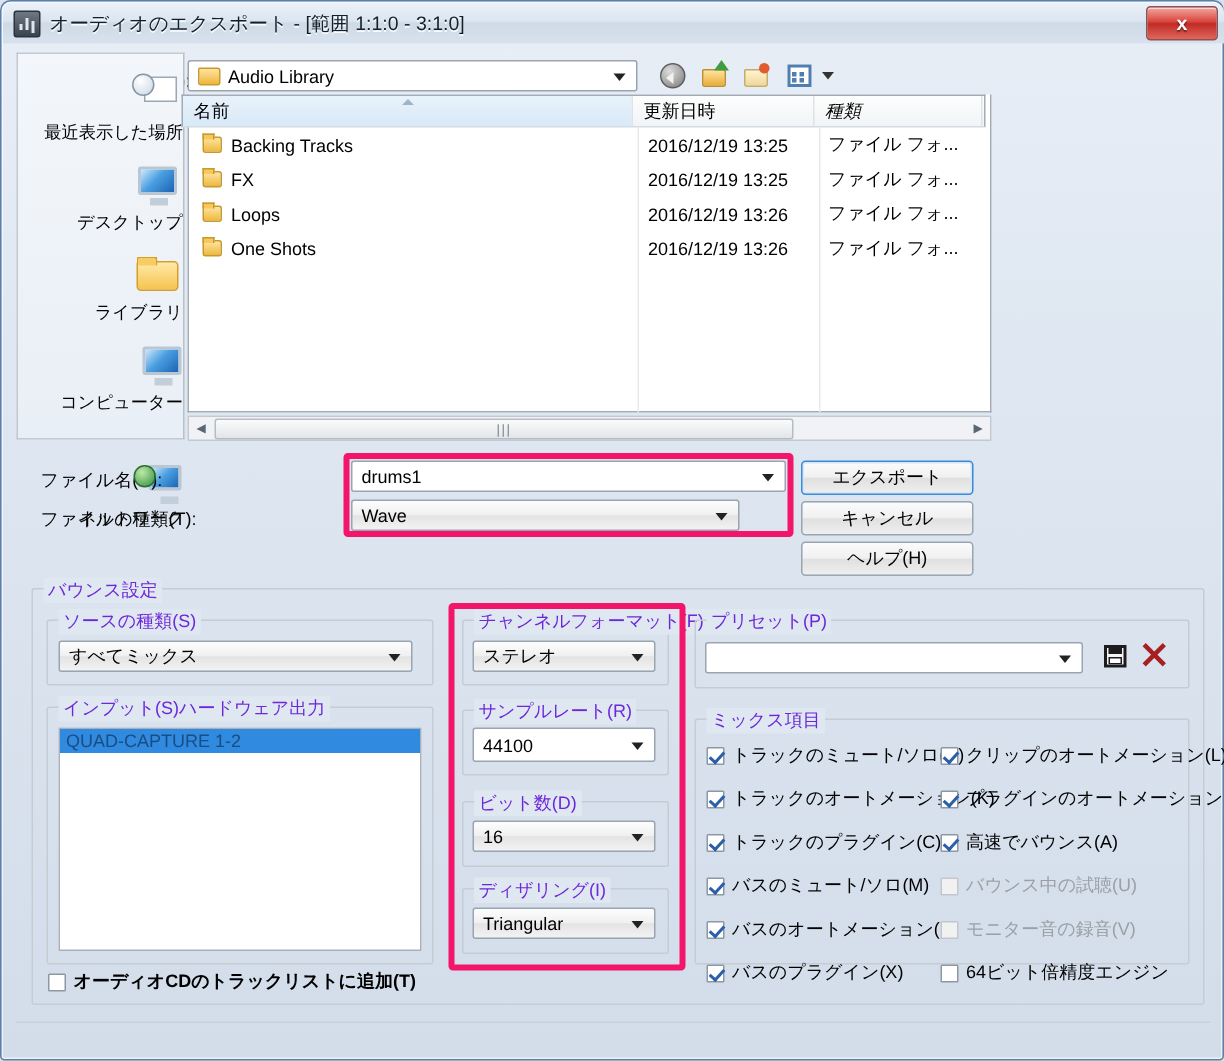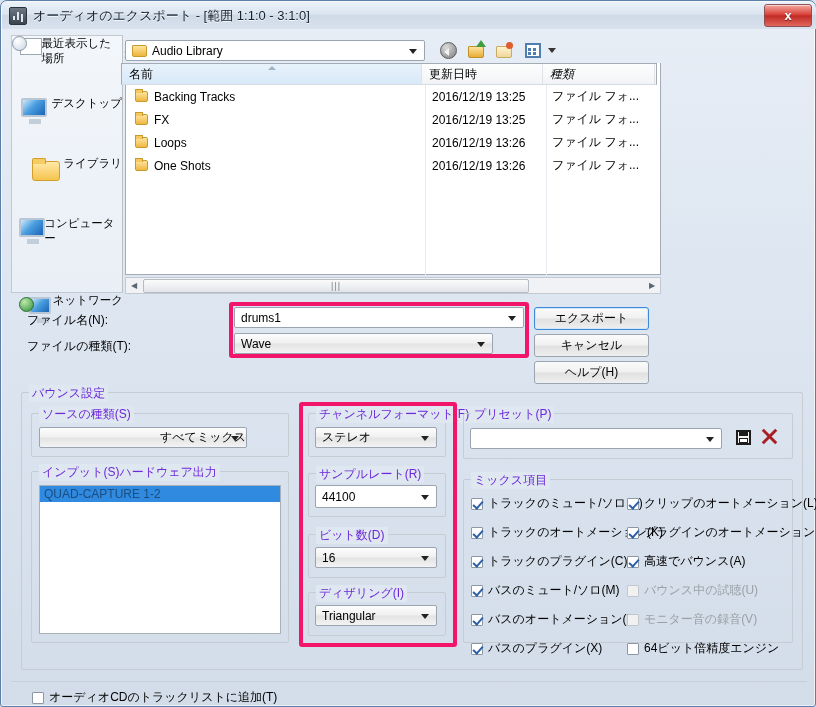--- a/index.html
+++ b/index.html
@@ -94,22 +94,22 @@
     border:4px solid #f2156a;border-radius:3px;pointer-events:none;
   }
   
   .places{
     position:absolute;left:10px;top:34px;width:112px;height:258px;
     box-sizing:border-box;
     border:1px solid #c3c9d1;border-right:1px solid #b9c0c8;
     background:linear-gradient(to bottom,#f3f6fa,#e9eff6);
   }
   .place{
-    width:100%;height:60px;display:flex;flex-direction:row;
-    align-items:flex-start;justify-content:flex-end;font-size:11.5px;cursor:pointer;
+    width:100%;height:60px;display:flex;flex-direction:column;
+    align-items:flex-end;justify-content:flex-end;font-size:11.5px;cursor:pointer;
   }
   .place .pic{width:34px;height:30px;margin-bottom:2px;position:relative;}
   .monitor{
     position:absolute;left:4px;top:2px;width:26px;height:19px;border-radius:2px;
     background:linear-gradient(135deg,#cfe8fb 0%,#4a9fe0 45%,#1c63b4 100%);
     border:2px solid #b9c6d3;box-sizing:border-box;
   }
   .monitor:after{content:"";position:absolute;left:6px;top:19px;width:12px;height:5px;background:#c3cedb;}
   .folder{
     position:absolute;left:3px;top:5px;width:28px;height:20px;border-radius:2px 3px 3px 3px;
@@ -319,33 +319,33 @@
   <div class="btn" style="position:absolute;left:533px;top:333px;width:115px;">キャンセル</div>
   <div class="btn" style="position:absolute;left:533px;top:360px;width:115px;">ヘルプ(H)</div>
 
   <div class="group" style="left:20px;top:391px;width:782px;height:278px;">
     <span class="gtitle">バウンス設定</span>
   </div>
 
   <div class="group" style="left:30px;top:412px;width:258px;height:44px;">
     <span class="gtitle" style="background:#dfe7f1;">ソースの種類(S)</span>
   </div>
-  <div class="combo" style="position:absolute;left:38px;top:426px;width:208px;justify-content:flex-end;">
+  <div class="combo" style="position:absolute;left:38px;top:426px;width:236px;">
     <span>すべてミックス</span>
     <span class="arrow"></span>
   </div>
 
   <div class="group" style="left:30px;top:470px;width:258px;height:172px;">
     <span class="gtitle" style="background:#dfe7f1;">インプット(S)ハードウェア出力</span>
   </div>
   <div class="listbox" style="left:38px;top:484px;width:242px;height:149px;">
     <div class="sel">QUAD-CAPTURE 1-2</div>
   </div>
 
-  <div class="chk" style="position:absolute;left:31px;top:688px;">
+  <div class="chk" style="position:absolute;left:31px;top:645px;font-weight:bold;">
     <span class="box grey"></span>
     <span>オーディオCDのトラックリストに追加(T)</span>
   </div>
 
   <div class="group" style="left:307px;top:412px;width:138px;height:44px;">
     <span class="gtitle" style="background:#dfe7f1;">チャンネルフォーマット(F)</span>
   </div>
   <div class="combo" style="position:absolute;left:314px;top:426px;width:122px;">
     <span>ステレオ</span>
     <span class="arrow"></span>

